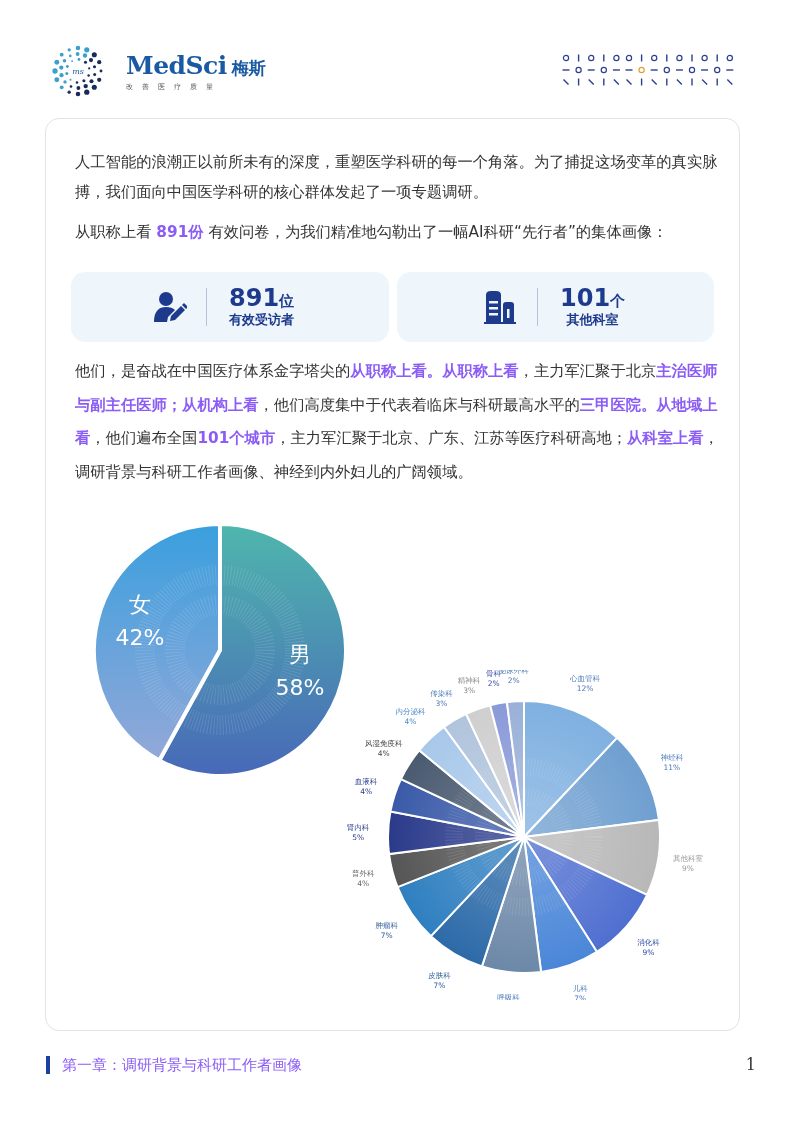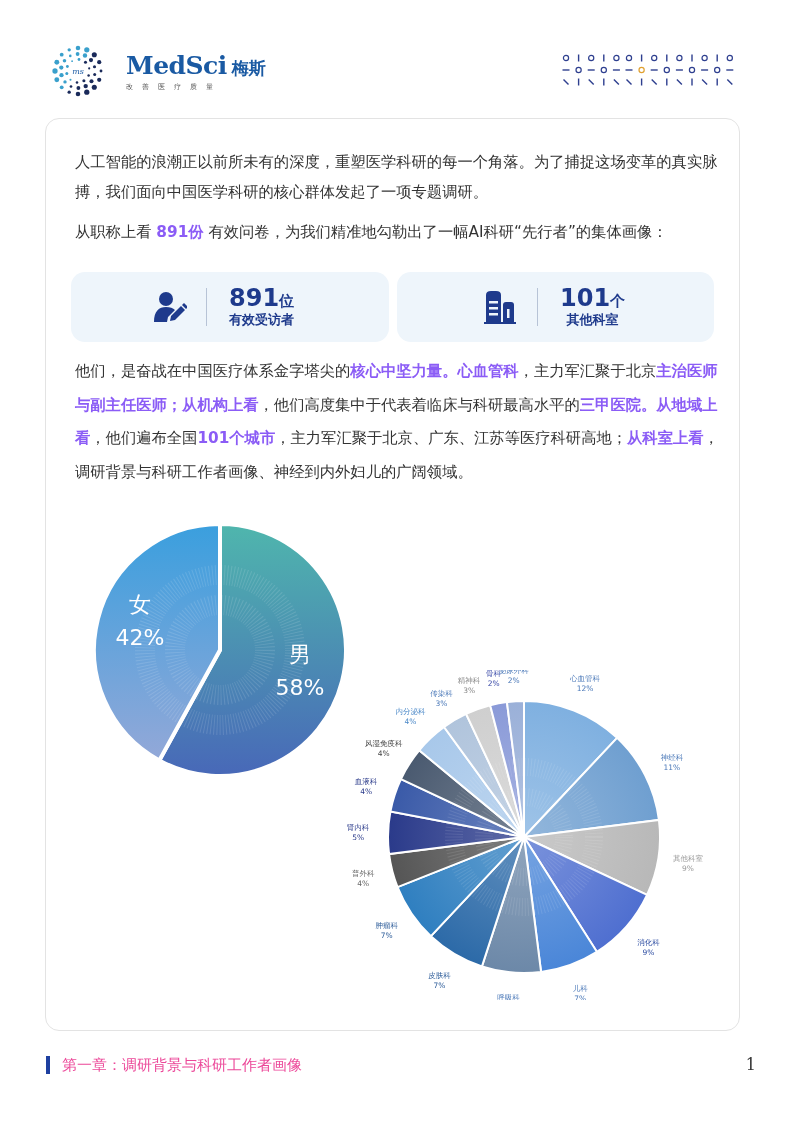--- a/index.html
+++ b/index.html
@@ -34,21 +34,21 @@
   .stat-text { margin-left: 22px; text-align: center; color: #1e3a8c; font-weight: bold; }
   .stat-num { font-size: 24px; line-height: 26px; }
   .stat-unit { font-size: 15px; }
   .stat-label { font-size: 13px; line-height: 18px; }
 
   .pie1 { position: absolute; left: 80px; top: 512px; width: 280px; height: 280px; }
   .pie2 { position: absolute; left: 330px; top: 670px; width: 400px; height: 330px; }
 
   .footer { position: absolute; left: 46px; top: 1054px; width: 710px; height: 22px; }
   .footer-bar { position: absolute; left: 0; top: 2px; width: 4px; height: 18px; background: #1e40a0; }
-  .footer-title { position: absolute; left: 16px; top: 0; font-size: 15px; line-height: 22px; color: #ec4899; }
+  .footer-title { position: absolute; left: 16px; top: 0; font-size: 15px; line-height: 22px; color: #8b5cf6; }
   .page-num { position: absolute; right: 0; top: 0; font-family: "DejaVu Serif", serif; font-size: 16px; line-height: 22px; color: #333; }
 </style>
 </head>
 <body>
 
 <div class="header">
   <div class="logo">
     <svg class="logo-mark" viewBox="0 0 52 52" id="logo-mark">
         <circle cx="49.0" cy="26.0" r="1.44" fill="#1a2a5a"></circle>
         <circle cx="47.2" cy="34.8" r="2.11" fill="#1a2a5a"></circle>
@@ -175,21 +175,21 @@
     <rect x="25" y="20" width="2.5" height="9" fill="#eef5fb"></rect>
     <rect x="2" y="33" width="32" height="2" fill="#1e3a8c"></rect>
   </svg>
   <div class="stat-sep"></div>
   <div class="stat-text">
     <div><span class="stat-num">101</span><span class="stat-unit">个</span></div>
     <div class="stat-label">其他科室</div>
   </div>
 </div>
 
-<p class="para p3" id="profile"><span>他们，是奋战在中国医疗体系金字塔尖的</span><span class="hl">核心中坚力量。心血管科</span><span>，主力军汇聚于北京</span><span class="hl">主治医师与副主任医师；从机构上看</span><span>，他们高度集中于代表着临床与科研最高水平的</span><span class="hl">三甲医院。从地域上看</span><span>，他们遍布全国</span><span class="hl">101个城市</span><span>，主力军汇聚于北京、广东、江苏等医疗科研高地；</span><span class="hl">从科室上看</span><span>，调研背景与科研工作者画像、神经到内外妇儿的广阔领域。</span></p>
+<p class="para p3" id="profile"><span>他们，是奋战在中国医疗体系金字塔尖的</span><span class="hl">从职称上看。从职称上看</span><span>，主力军汇聚于北京</span><span class="hl">主治医师与副主任医师；从机构上看</span><span>，他们高度集中于代表着临床与科研最高水平的</span><span class="hl">三甲医院。从地域上看</span><span>，他们遍布全国</span><span class="hl">101个城市</span><span>，主力军汇聚于北京、广东、江苏等医疗科研高地；</span><span class="hl">从科室上看</span><span>，调研背景与科研工作者画像、神经到内外妇儿的广阔领域。</span></p>
 
 <svg class="pie1" id="pie1" viewBox="0 0 280 280">
     <defs>
       <linearGradient id="gMale" x1="0" y1="0" x2="0" y2="1">
         <stop offset="0" stop-color="#4fb6ad"></stop>
         <stop offset="1" stop-color="#4868b8"></stop>
       </linearGradient>
       <linearGradient id="gFemale" x1="0" y1="0" x2="0" y2="1">
         <stop offset="0" stop-color="#3a9fde"></stop>
         <stop offset="1" stop-color="#93a8d8"></stop>

